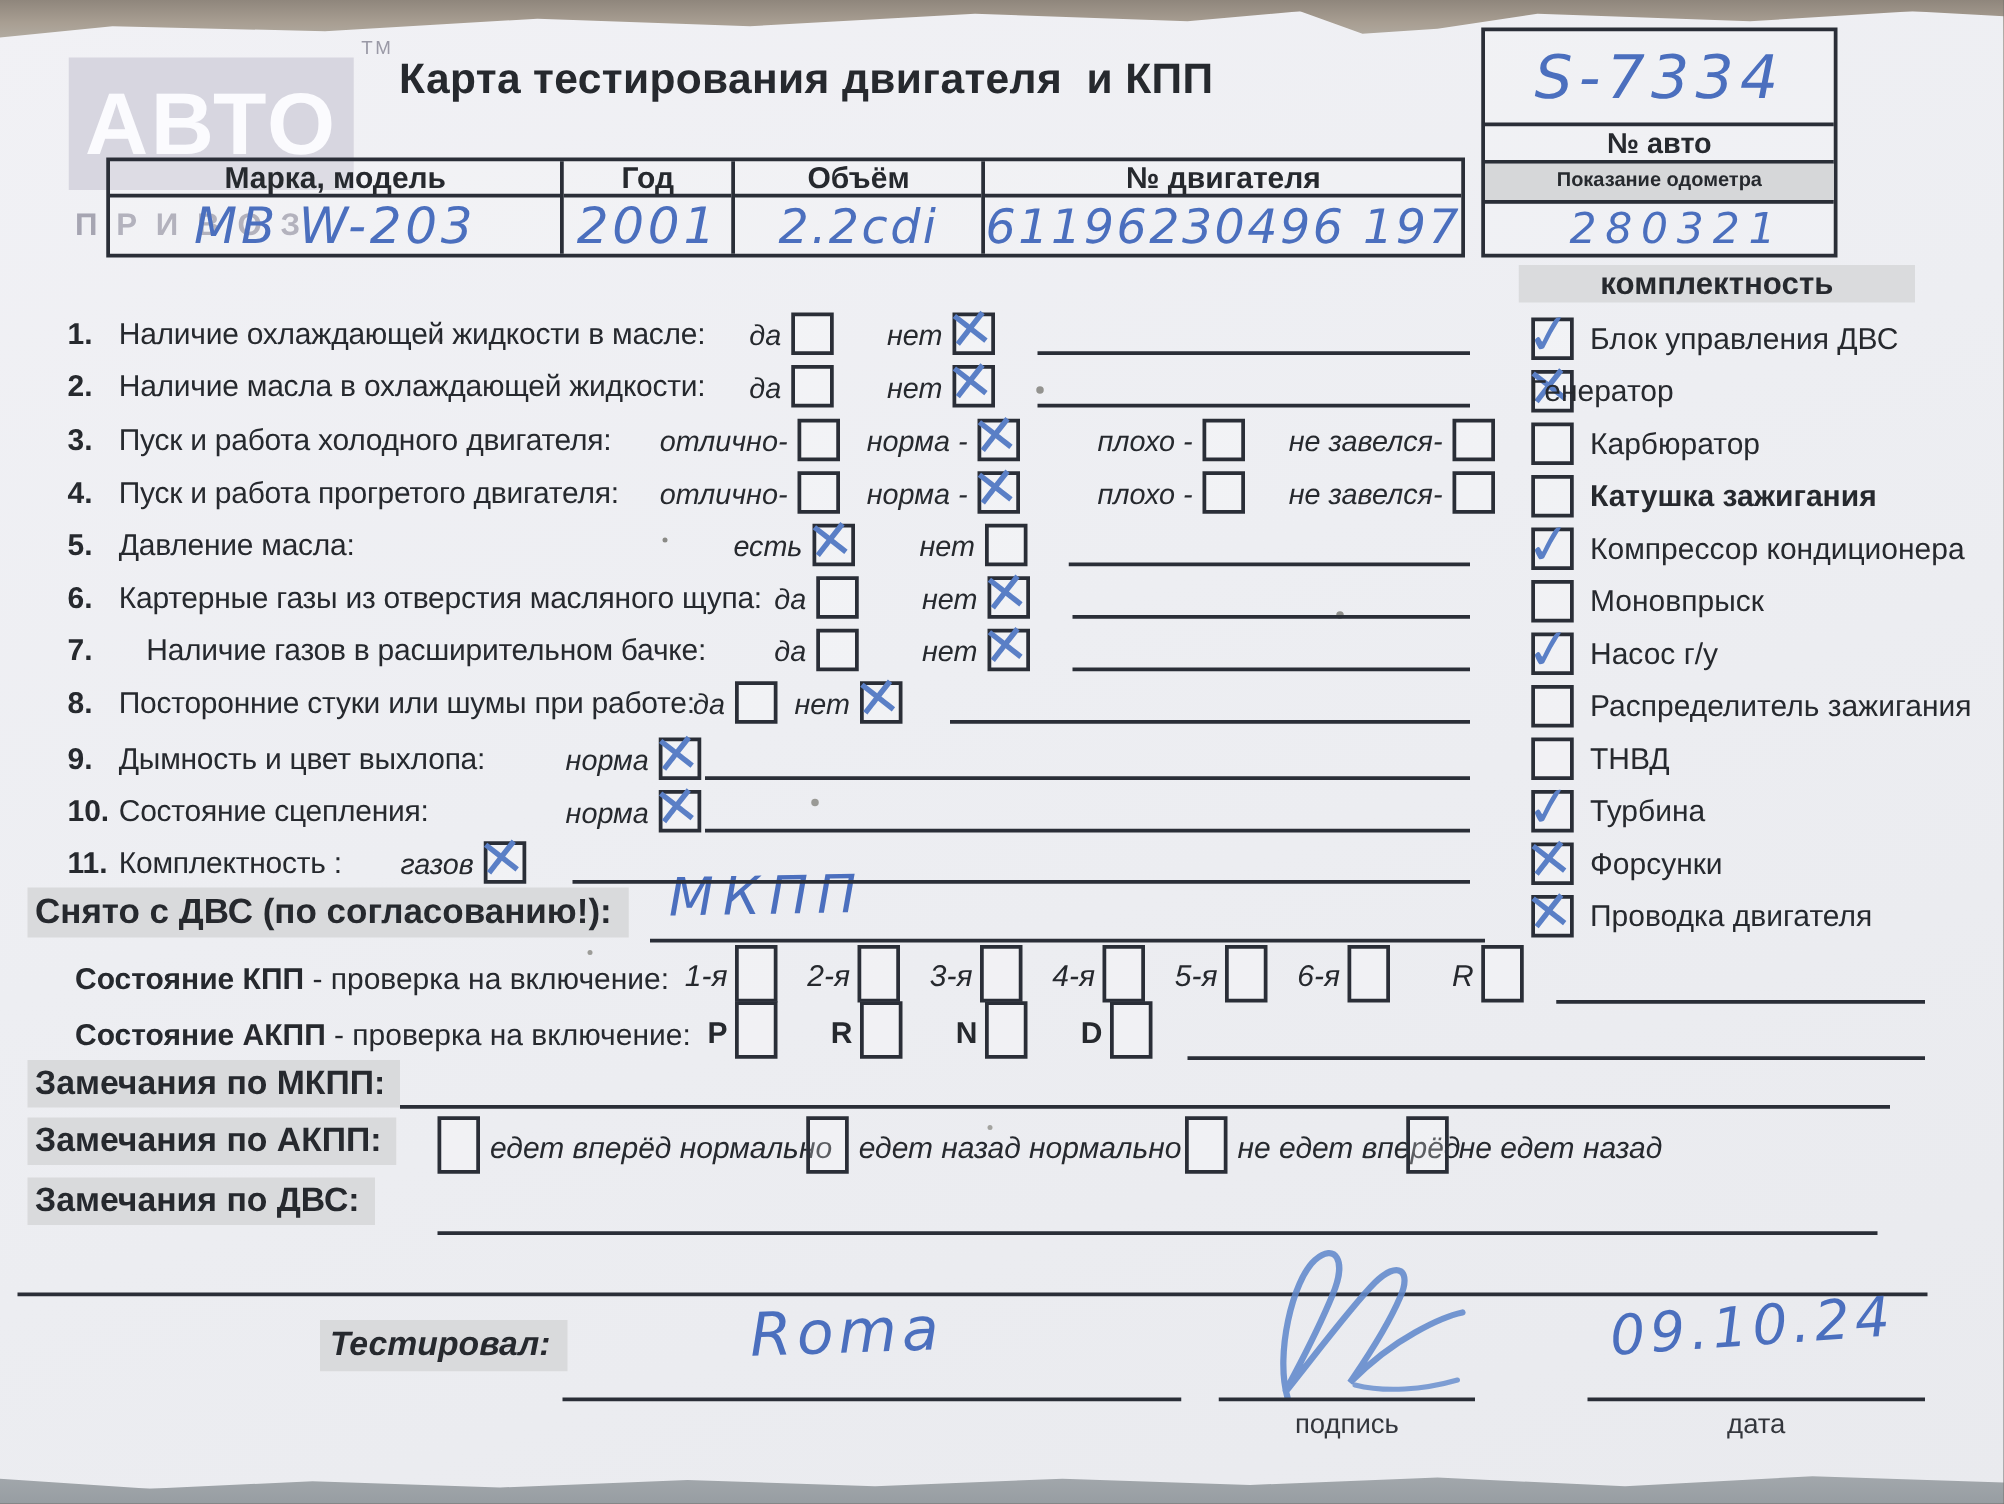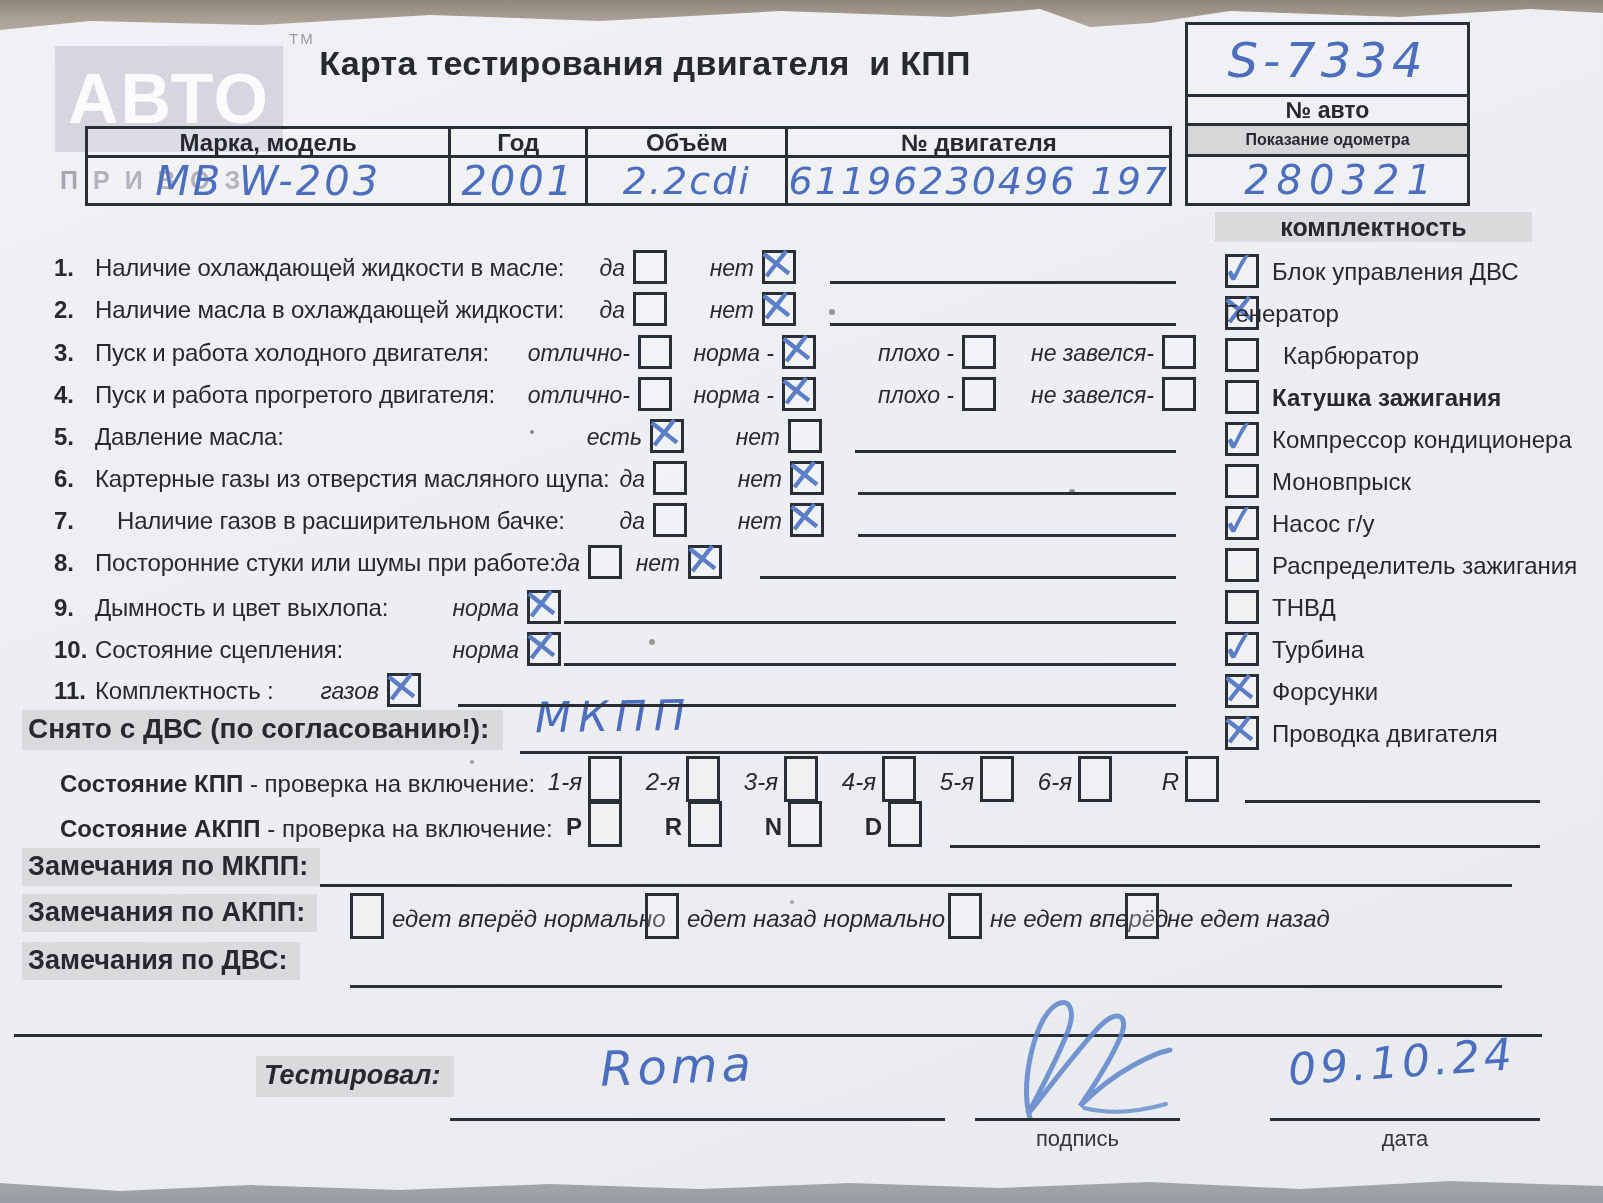--- a/index.html
+++ b/index.html
@@ -21,21 +21,21 @@
   
   .page-title{position:absolute;left:300px;top:44px;width:690px;text-align:center;
     font-size:34px;font-weight:bold;letter-spacing:.3px;white-space:pre;}
   
   .abox{position:absolute;left:1185px;top:22px;width:285px;height:184px;border:3px solid #2a2e37;
     box-sizing:border-box;display:flex;flex-direction:column;background:rgba(255,255,255,.15);}
   .abox-val{height:74px;border-bottom:3px solid #2a2e37;display:flex;align-items:center;justify-content:center;
     font-size:48px;letter-spacing:5px;transform-origin:center;}
   .abox-label{height:27px;border-bottom:3px solid #2a2e37;font-weight:bold;font-size:23px;text-align:center;line-height:26px;}
   .abox-odohead{height:29px;border-bottom:3px solid #2a2e37;background:#d6d7d9;font-weight:bold;font-size:16px;text-align:center;line-height:28px;}
-  .abox-odoval{flex:1;display:flex;align-items:center;justify-content:center;font-size:40px;letter-spacing:7px;margin-left:28px;}
+  .abox-odoval{flex:1;display:flex;align-items:center;justify-content:center;font-size:34px;letter-spacing:7px;margin-left:28px;}
   
   .vtable{position:absolute;left:85px;top:126px;width:1087px;height:80px;border:3px solid #2a2e37;
     box-sizing:border-box;display:flex;background:rgba(255,255,255,.15);}
   .vcol{border-right:3px solid #2a2e37;display:flex;flex-direction:column;box-sizing:border-box;}
   .vcol:last-child{border-right:0;}
   .vhead{height:29px;border-bottom:3px solid #2a2e37;font-weight:bold;font-size:24px;text-align:center;line-height:27px;box-sizing:border-box;}
   .vval{flex:1;display:flex;align-items:center;justify-content:center;}
   
   .hw{position:absolute;font-family:"DejaVu Sans",sans-serif;font-style:italic;color:#4b6fbe;white-space:nowrap;}
   .hwi{font-family:"DejaVu Sans",sans-serif;font-style:italic;color:#4b6fbe;white-space:nowrap;}
@@ -265,21 +265,21 @@
         <div class="mark">✓</div>
       </div>
       <div class="clabel" style="left: 1272px; top: 258px;">Блок управления ДВС</div>
       <div class="cbox" style="left: 1225px; top: 296px; width: 34px; height: 34px;">
         <div class="mark">✕</div>
       </div>
       <div class="clabel" style="left: 1224px; top: 300px;">Генератор</div>
       <div class="cbox" style="left: 1225px; top: 338px; width: 34px; height: 34px;">
         <div class="mark"></div>
       </div>
-      <div class="clabel" style="left: 1272px; top: 342px; margin-left: 11px;">Карбюратор</div>
+      <div class="clabel" style="left: 1272px; top: 342px;">Карбюратор</div>
       <div class="cbox" style="left: 1225px; top: 380px; width: 34px; height: 34px;">
         <div class="mark"></div>
       </div>
       <div class="clabel" style="left: 1272px; top: 384px; font-weight: bold;">Катушка зажигания</div>
       <div class="cbox" style="left: 1225px; top: 422px; width: 34px; height: 34px;">
         <div class="mark">✓</div>
       </div>
       <div class="clabel" style="left: 1272px; top: 426px;">Компрессор кондиционера</div>
       <div class="cbox" style="left: 1225px; top: 464px; width: 34px; height: 34px;">
         <div class="mark"></div>

